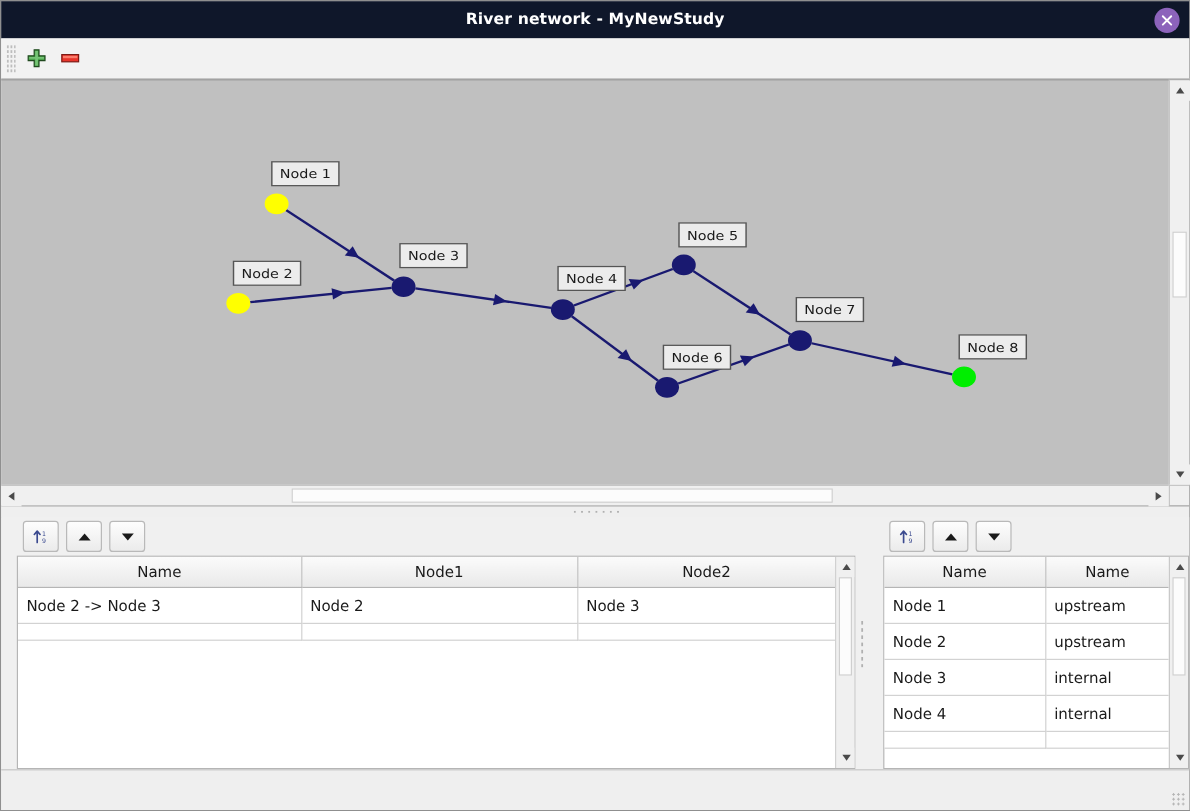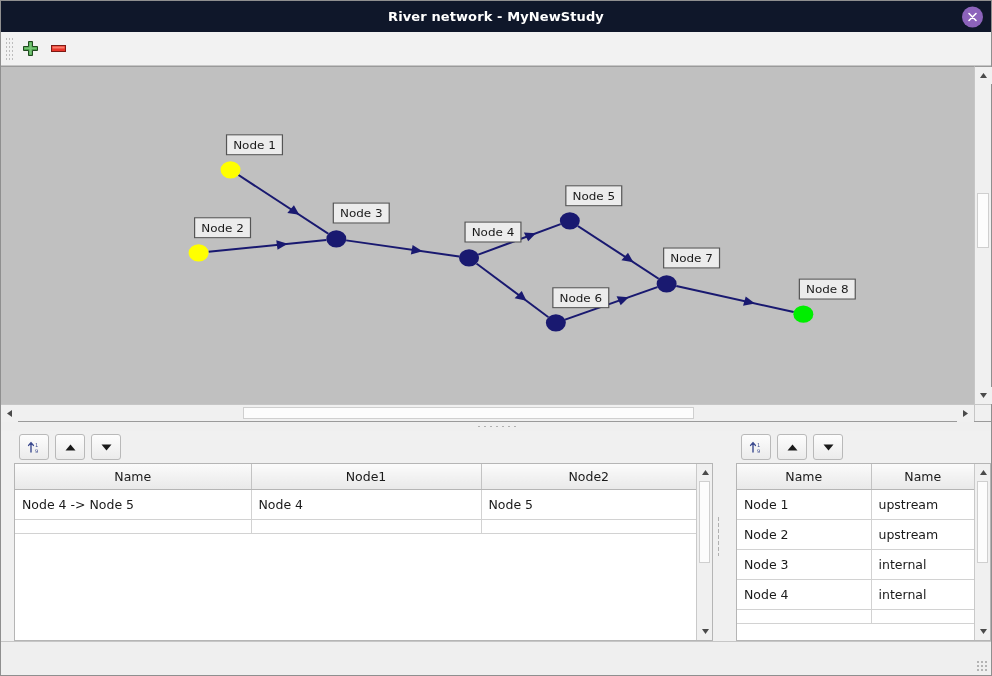--- a/index.html
+++ b/index.html
@@ -377,23 +377,23 @@
               </colgroup>
             <thead>
                 <tr id="reaches-head">
                   <th>Name</th>
                   <th>Node1</th>
                   <th style="border-right: none;">Node2</th>
                 </tr>
               </thead>
             <tbody id="reaches-body">
                 <tr>
-                  <td>Node 4 -&gt; Node 5</td>
-                  <td>Node 4</td>
-                  <td style="border-right: none;">Node 5</td>
+                  <td>Node 2 -&gt; Node 3</td>
+                  <td>Node 2</td>
+                  <td style="border-right: none;">Node 3</td>
                 </tr>
                 <tr class="filler">
                   <td></td>
                   <td></td>
                   <td style="border-right: none;"></td>
                 </tr>
               </tbody>
           </table>
         </div>
         <div class="tbl-vscroll">

